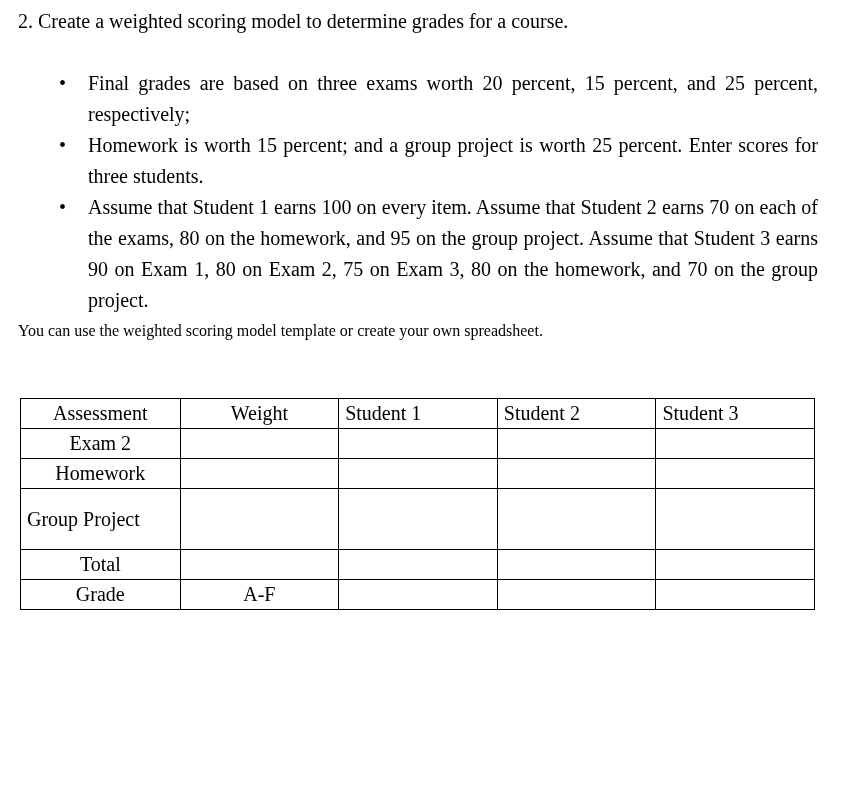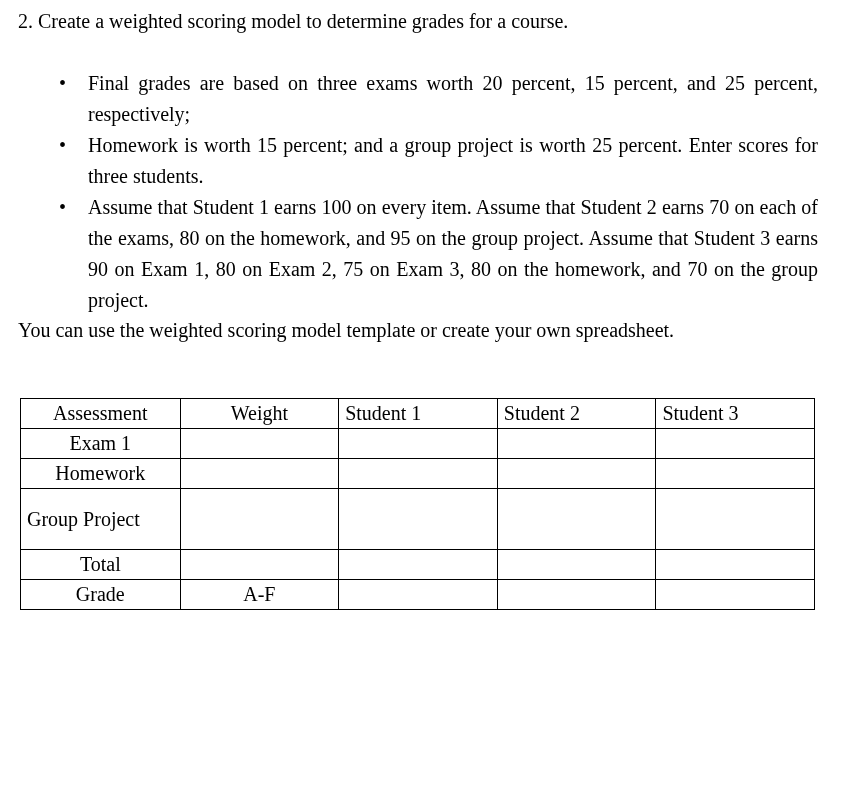--- a/index.html
+++ b/index.html
@@ -64,21 +64,21 @@
     line-height: 31px;
   }
   
 
   
   .closing-paragraph {
     position: absolute;
     left: 18px;
     top: 315px;
     width: 800px;
-    font-size: 20px;
+    font-size: 16px;
     line-height: 31px;
     text-align: justify;
     text-justify: inter-word;
     margin: 0;
   }
 
   
   .scoring-table {
     position: absolute;
     left: 20px;
@@ -151,21 +151,21 @@
       <tr>
         <th class="cell-center">Assessment</th>
         <th class="cell-center">Weight</th>
         <th class="cell-left">Student 1</th>
         <th class="cell-left">Student 2</th>
         <th class="cell-left">Student 3</th>
       </tr>
     </thead>
     <tbody>
       <tr>
-        <td class="cell-center">Exam 1</td>
+        <td class="cell-center">Exam 2</td>
         <td class="cell-center cell-empty"></td>
         <td class="cell-center cell-empty"></td>
         <td class="cell-center cell-empty"></td>
         <td class="cell-center cell-empty"></td>
       </tr>
       <tr>
         <td class="cell-center">Homework</td>
         <td class="cell-center cell-empty"></td>
         <td class="cell-center cell-empty"></td>
         <td class="cell-center cell-empty"></td>

